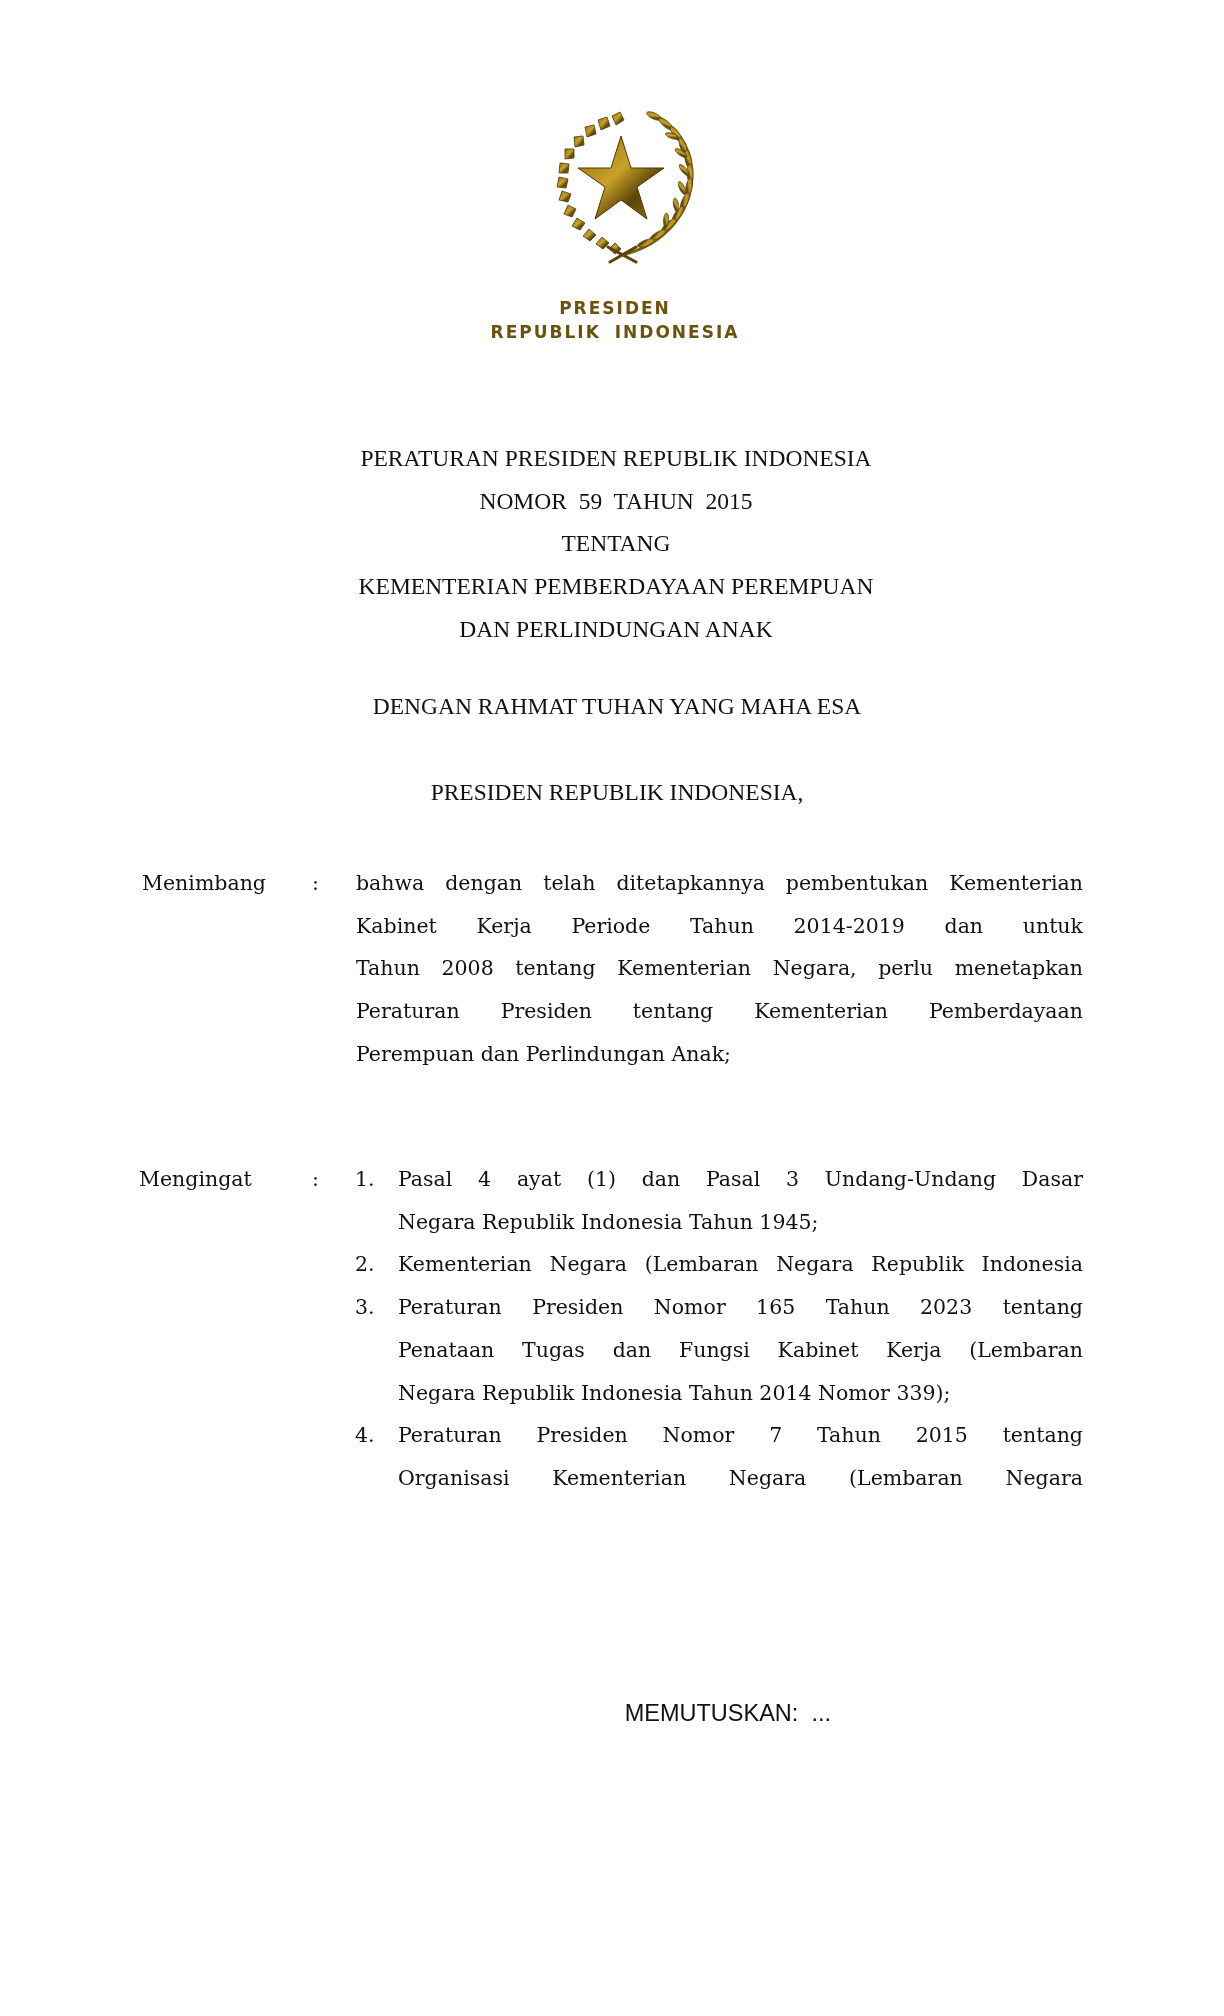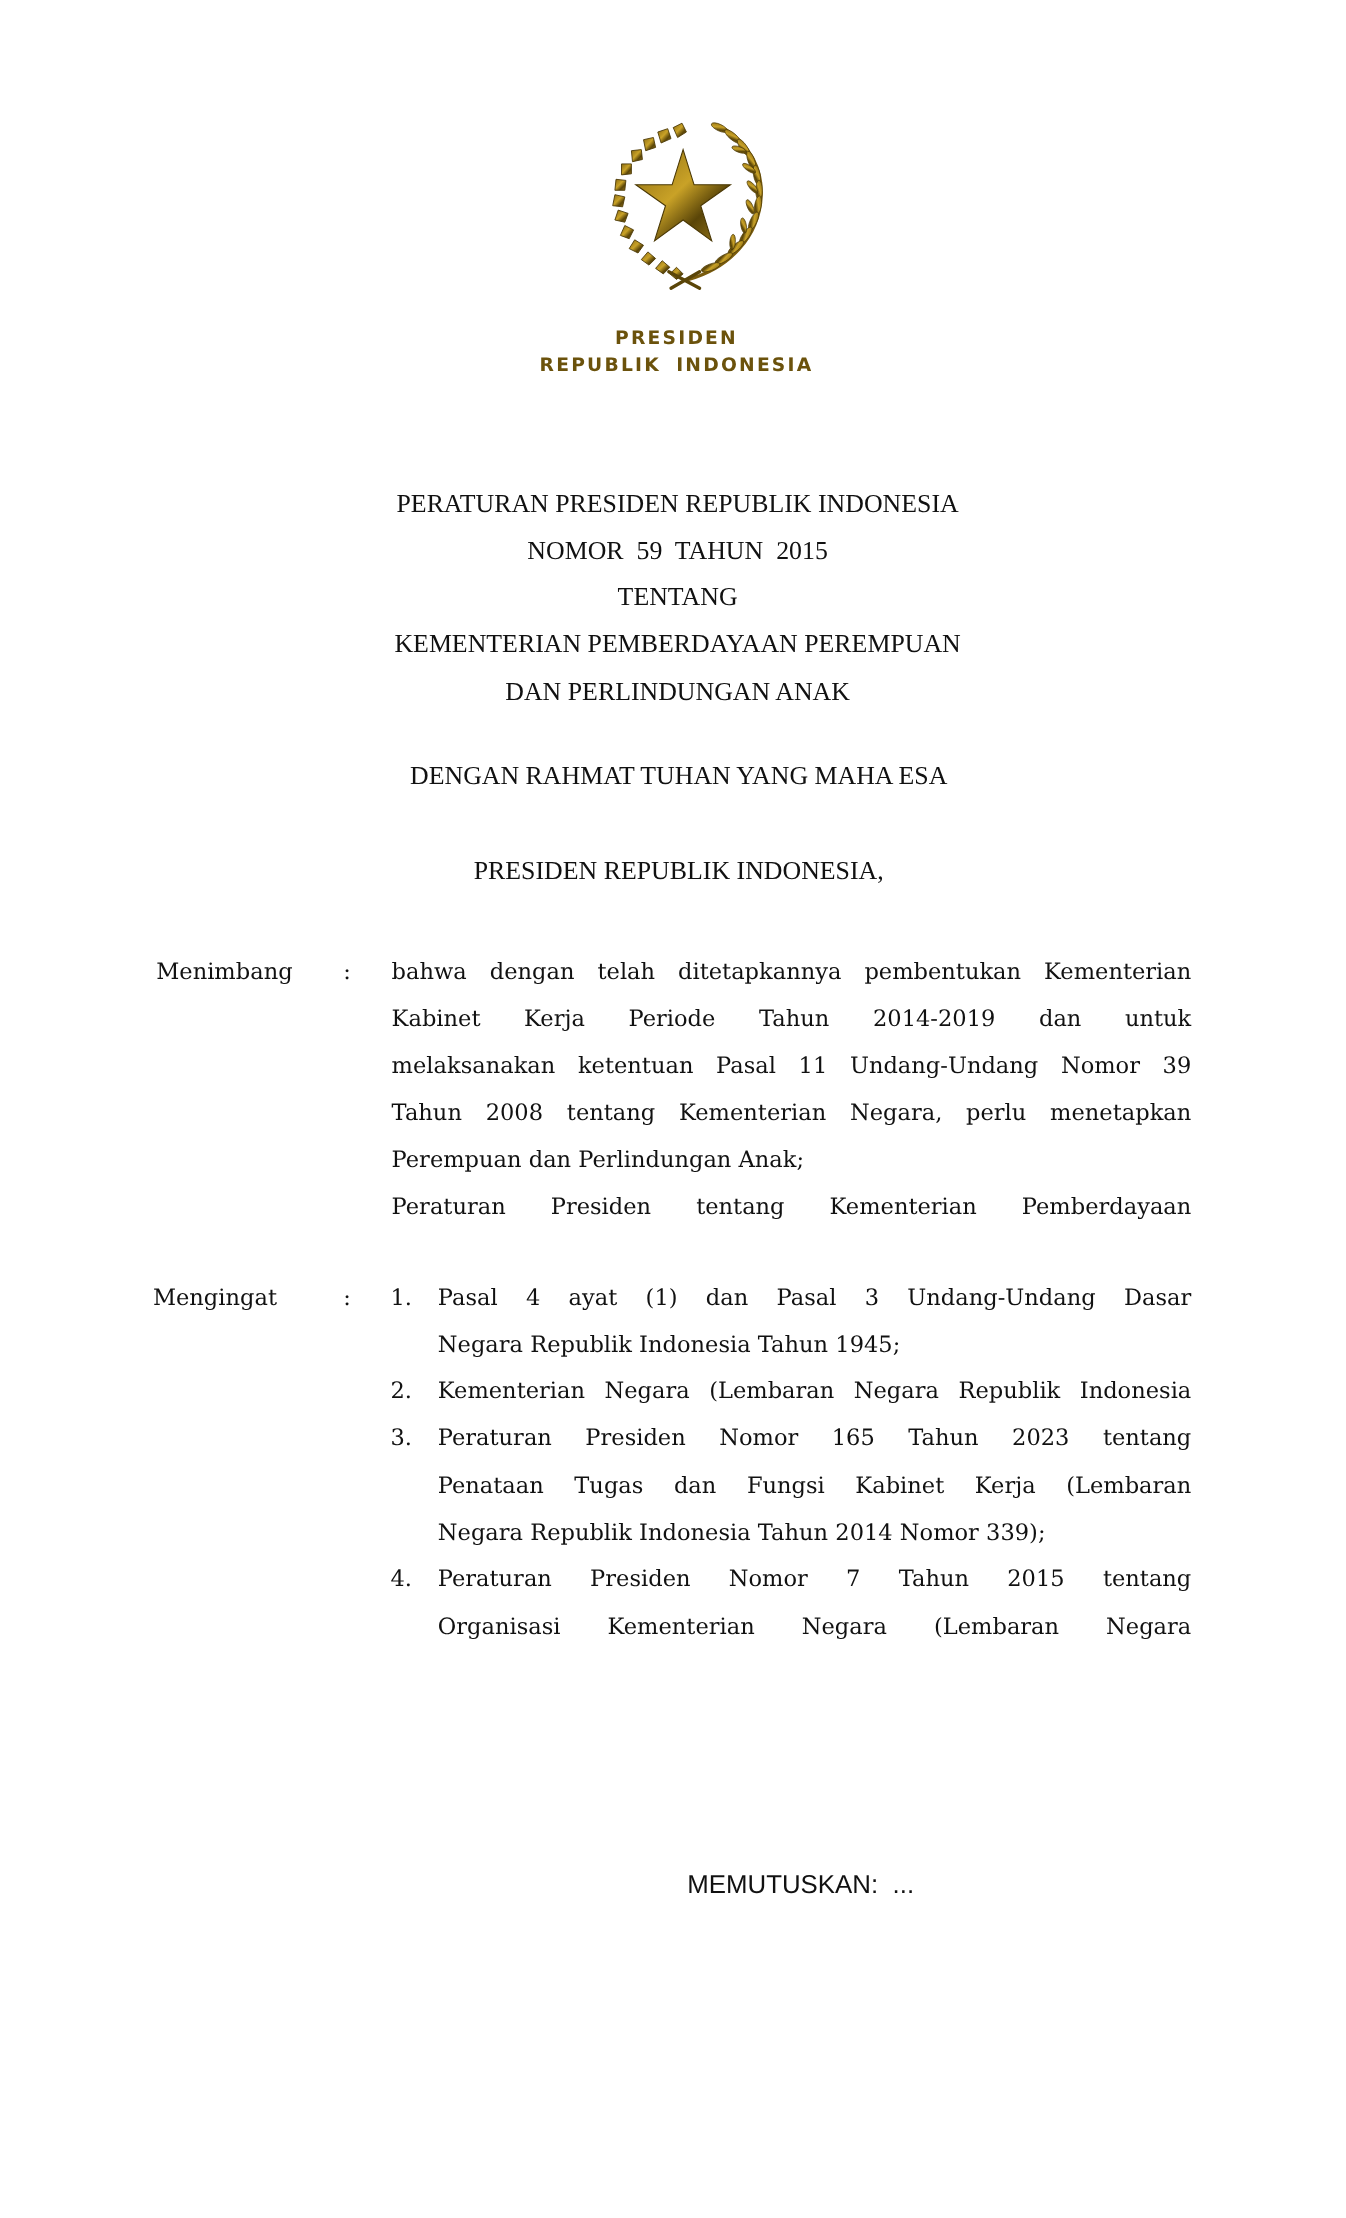--- a/index.html
+++ b/index.html
@@ -232,24 +232,23 @@
 
   <div class="invocation">DENGAN RAHMAT TUHAN YANG MAHA ESA</div>
   <div class="enactor">PRESIDEN REPUBLIK INDONESIA,</div>
 
   <div class="section menimbang">
     <span class="label">Menimbang</span>
     <span class="colon">:</span>
     <div class="body">
       <span class="ln">bahwa dengan telah ditetapkannya pembentukan Kementerian</span>
       <span class="ln">Kabinet Kerja Periode Tahun 2014-2019 dan untuk</span>
-      <span class="ln">melaksanakan ketentuan Pasal 11 Undang-Undang Nomor 39</span>
       <span class="ln">Tahun 2008 tentang Kementerian Negara, perlu menetapkan</span>
+      <span class="ln">Peraturan Presiden tentang Kementerian Pemberdayaan</span>
       <span class="ln last">Perempuan dan Perlindungan Anak;</span>
-      <span class="ln">Peraturan Presiden tentang Kementerian Pemberdayaan</span>
     </div>
   </div>
 
   <div class="section mengingat">
     <span class="label">Mengingat</span>
     <span class="colon">:</span>
     <div class="list">
 
       <div class="item">
         <span class="num">1.</span>

